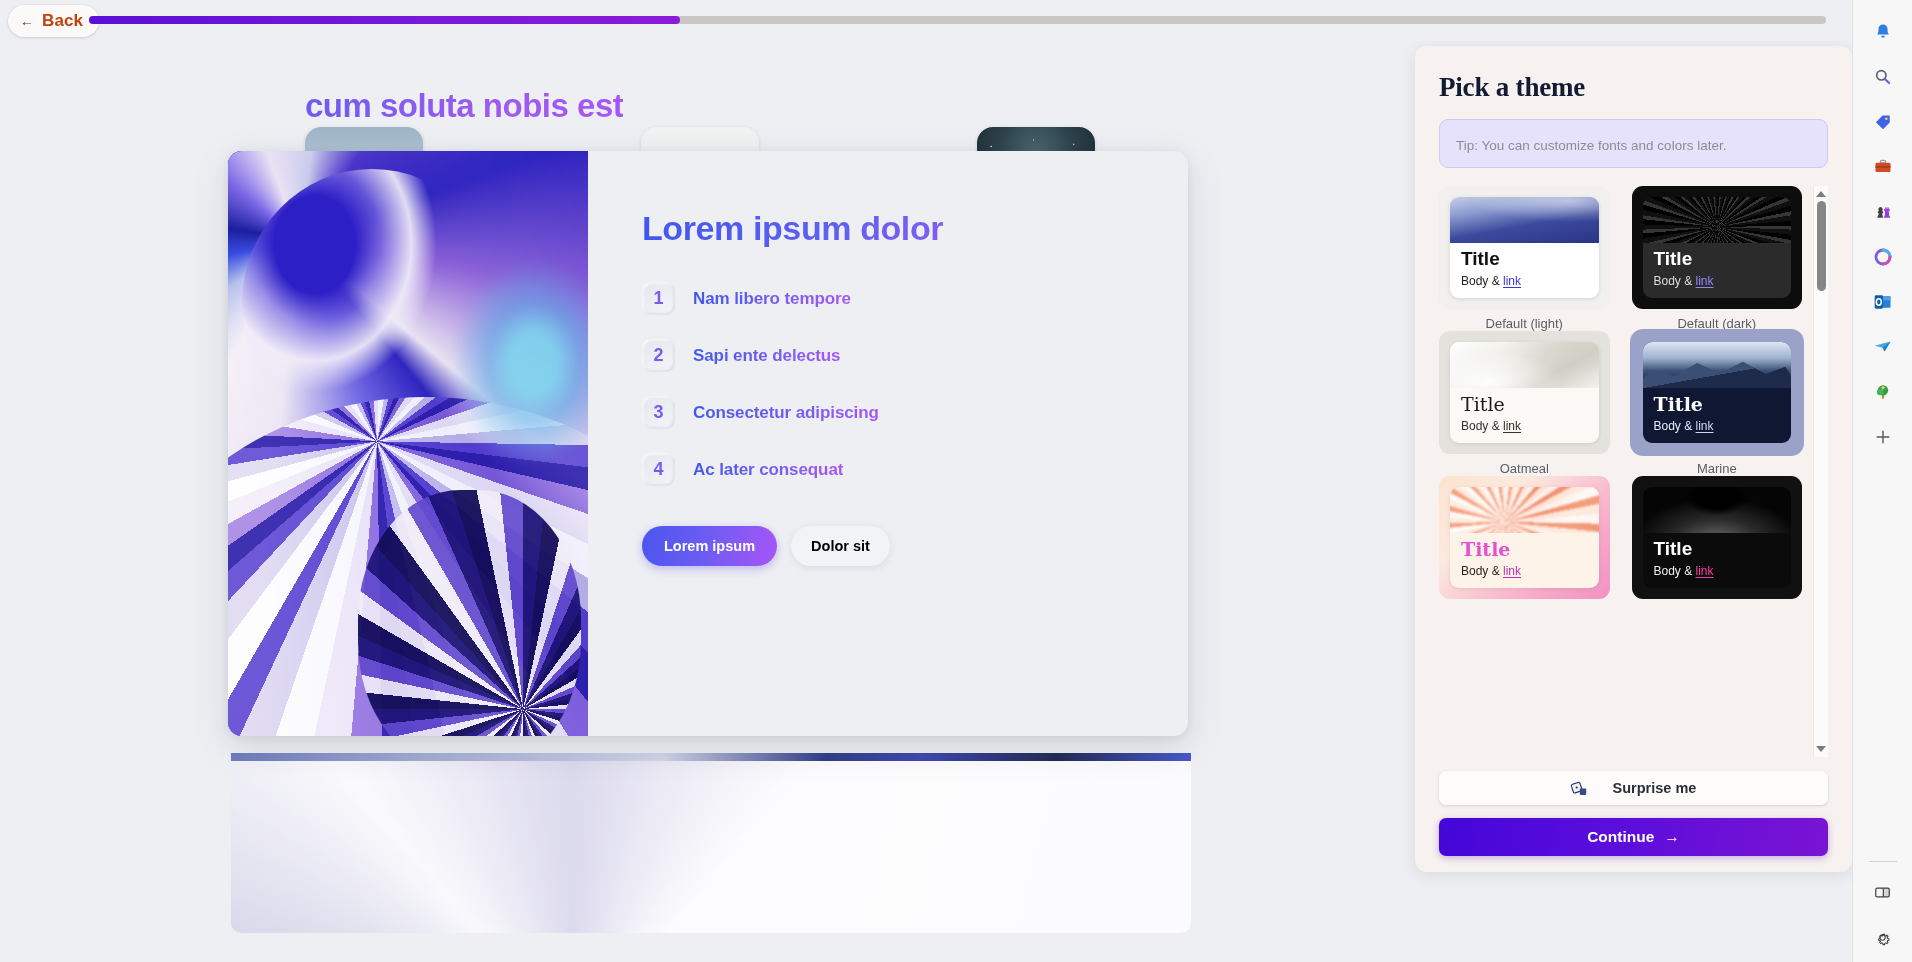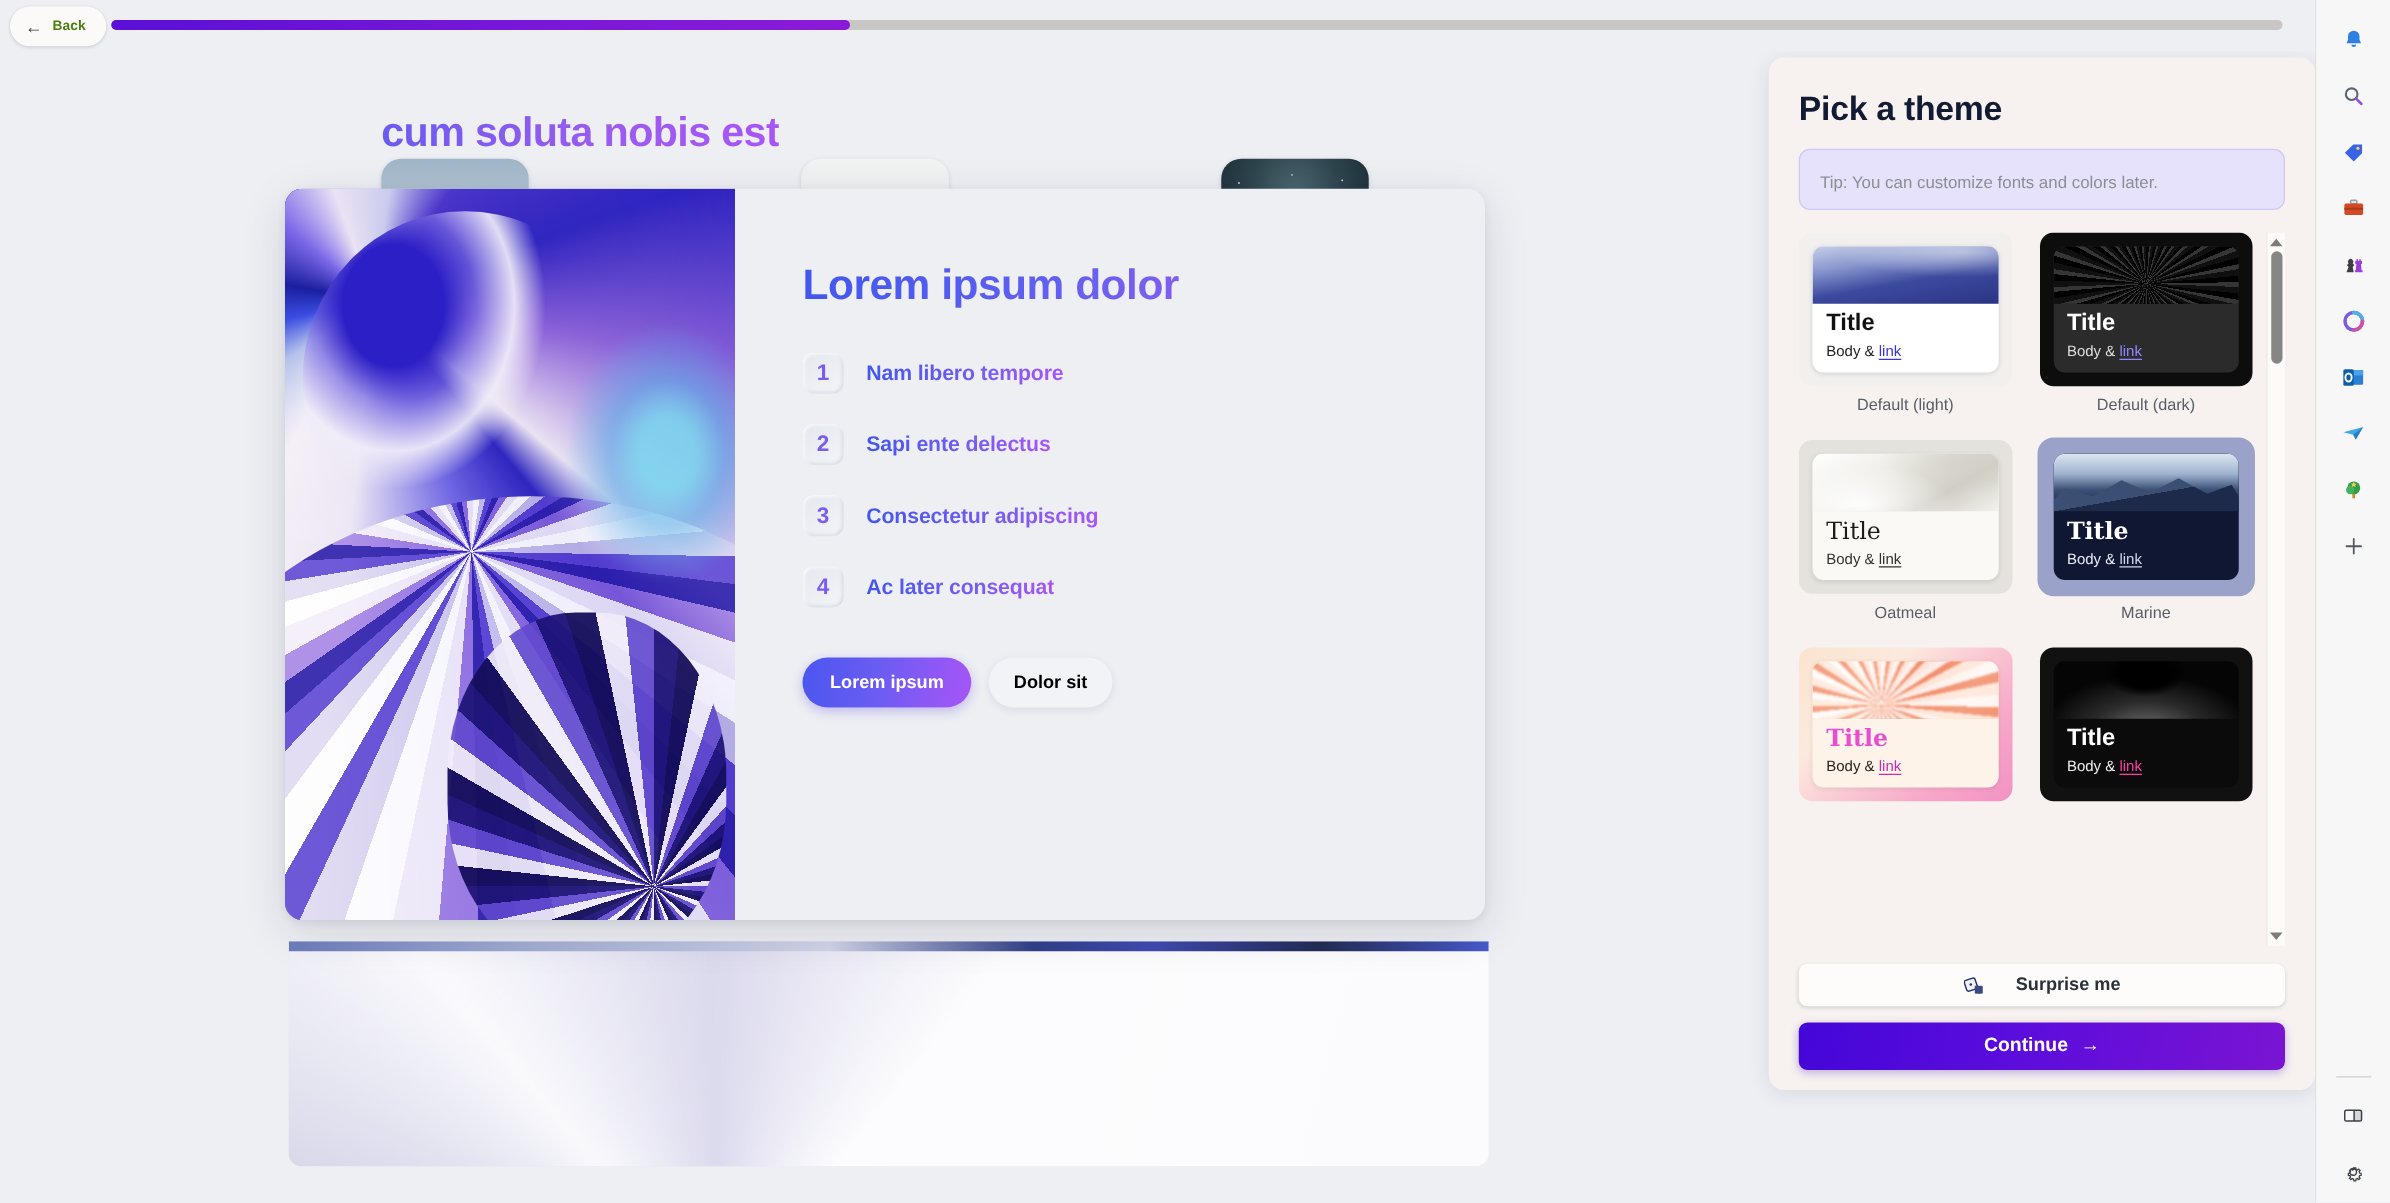--- a/index.html
+++ b/index.html
@@ -19,21 +19,21 @@
   }
   .back-btn {
     margin-left: 8px;
     height: 32px; padding: 0 16px 0 12px;
     display: flex; align-items: center; gap: 8px;
     background: #fbfaf9; border: none; border-radius: 18px;
     box-shadow: 0 1px 3px rgba(20,25,40,.13), 0 0 0 .5px rgba(20,25,40,.05);
     cursor: pointer;
   }
   .back-btn .arrow { font-size: 14px; color: #3b3f46; line-height: 1; }
-  .back-btn .lbl { font-size: 11px; font-weight: 700; color: #4d7c0f; letter-spacing: .1px; }
+  .back-btn .lbl { font-size: 17px; font-weight: 700; color: #c2410c; letter-spacing: .1px; }
 
   .progress-track {
     position: absolute; left: 89px; right: 26px; top: 16px;
     height: 8px; border-radius: 5px; background: #c9c6c6;
   }
   .progress-fill {
     height: 100%; border-radius: 5px;
     background: linear-gradient(90deg, #5b0fd6 0%, #7a18d9 60%, #8b1ad8 100%);
   }
 
@@ -250,39 +250,39 @@
   .theme-panel {
     position: absolute; right: 60px; top: 46px;
     width: 437px; height: 826px;
     background: #f7f2ef; border-radius: 12px;
     box-shadow: 0 3px 16px rgba(30,35,60,.1);
     padding: 26px 24px 0 24px;
     display: flex; flex-direction: column;
     z-index: 30;
   }
   .panel-title {
-    font-family: Liberation Sans, sans-serif;
+    font-family: Liberation Serif, serif;
     font-size: 27px; font-weight: 700; color: #131a33;
     letter-spacing: -.2px; margin-bottom: 16px;
   }
   .tip-box {
     background: #e6e2fb; border: 1px solid #cfc8f3; border-radius: 9px;
     padding: 13px 16px 14px 16px; margin-bottom: 18px;
   }
   .tip-main { font-size: 15.5px; font-weight: 700; color: #2a2f38; line-height: 1.35; }
   .tip-sub { font-size: 13.5px; color: #8b8d96; margin-top: 5px; }
 
   .theme-scroll {
     position: relative;
     flex: 1;
     overflow: hidden;
     padding-right: 26px;
   }
   .theme-grid {
-    display: grid; grid-template-columns: 1fr 1fr; gap: 21px 22px;
+    display: grid; grid-template-columns: 1fr 1fr; gap: 0 22px;
   }
   .theme-cell { display: flex; flex-direction: column; align-items: center; }
   .theme-card {
     width: 100%; height: 123px; border-radius: 11px; cursor: pointer;
     padding: 11px; position: relative; overflow: hidden;
   }
   .theme-card.selected { box-shadow: 0 0 0 2px #9aa2c9; }
   .theme-inner {
     width: 100%; height: 100%; border-radius: 9px; overflow: hidden;
     position: relative; display: flex; flex-direction: column;

